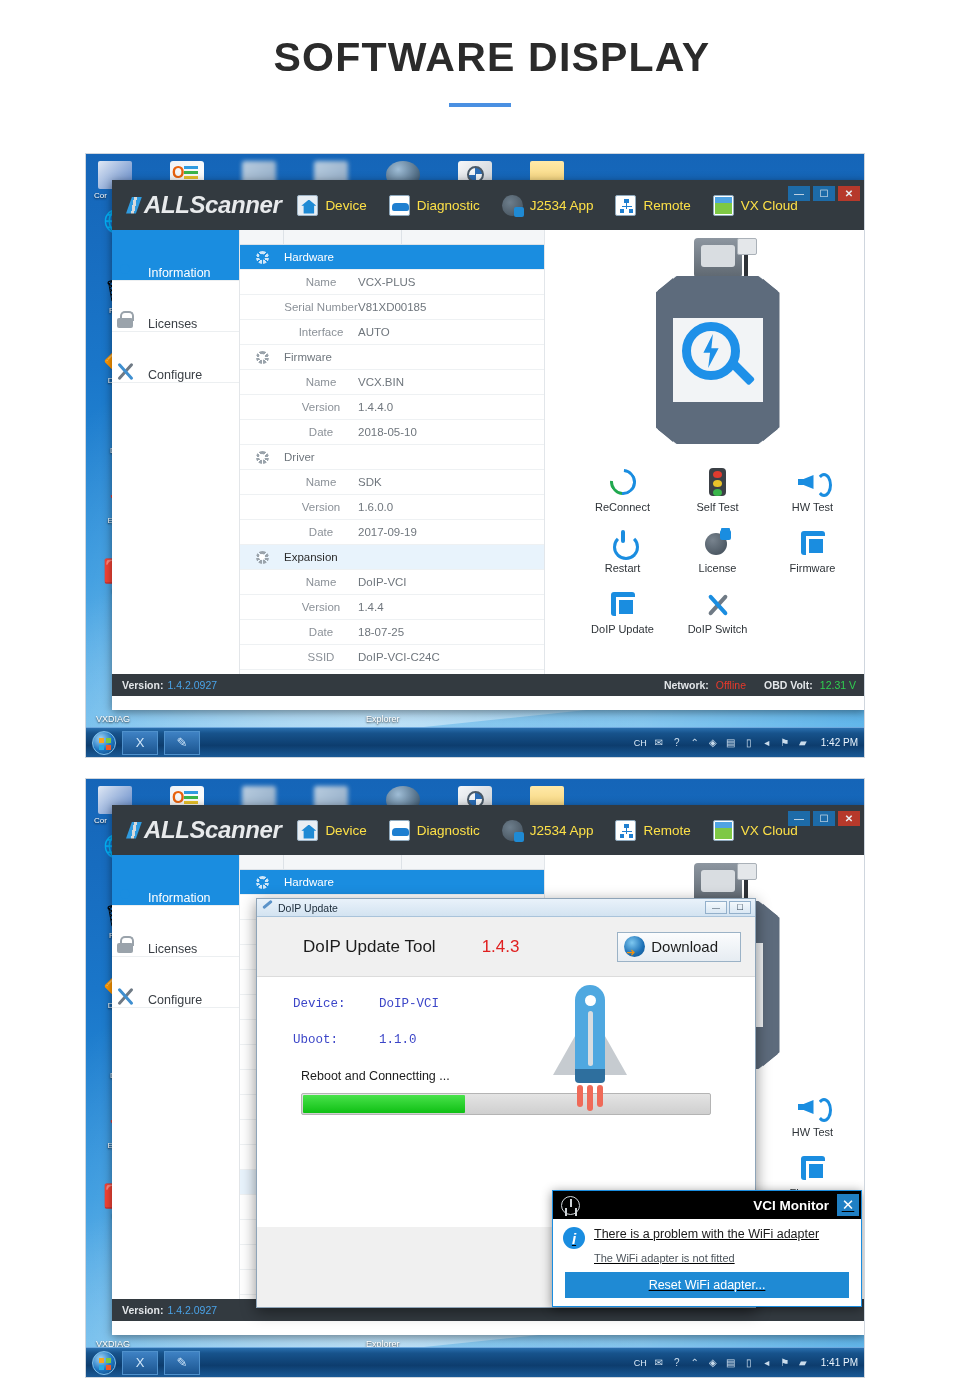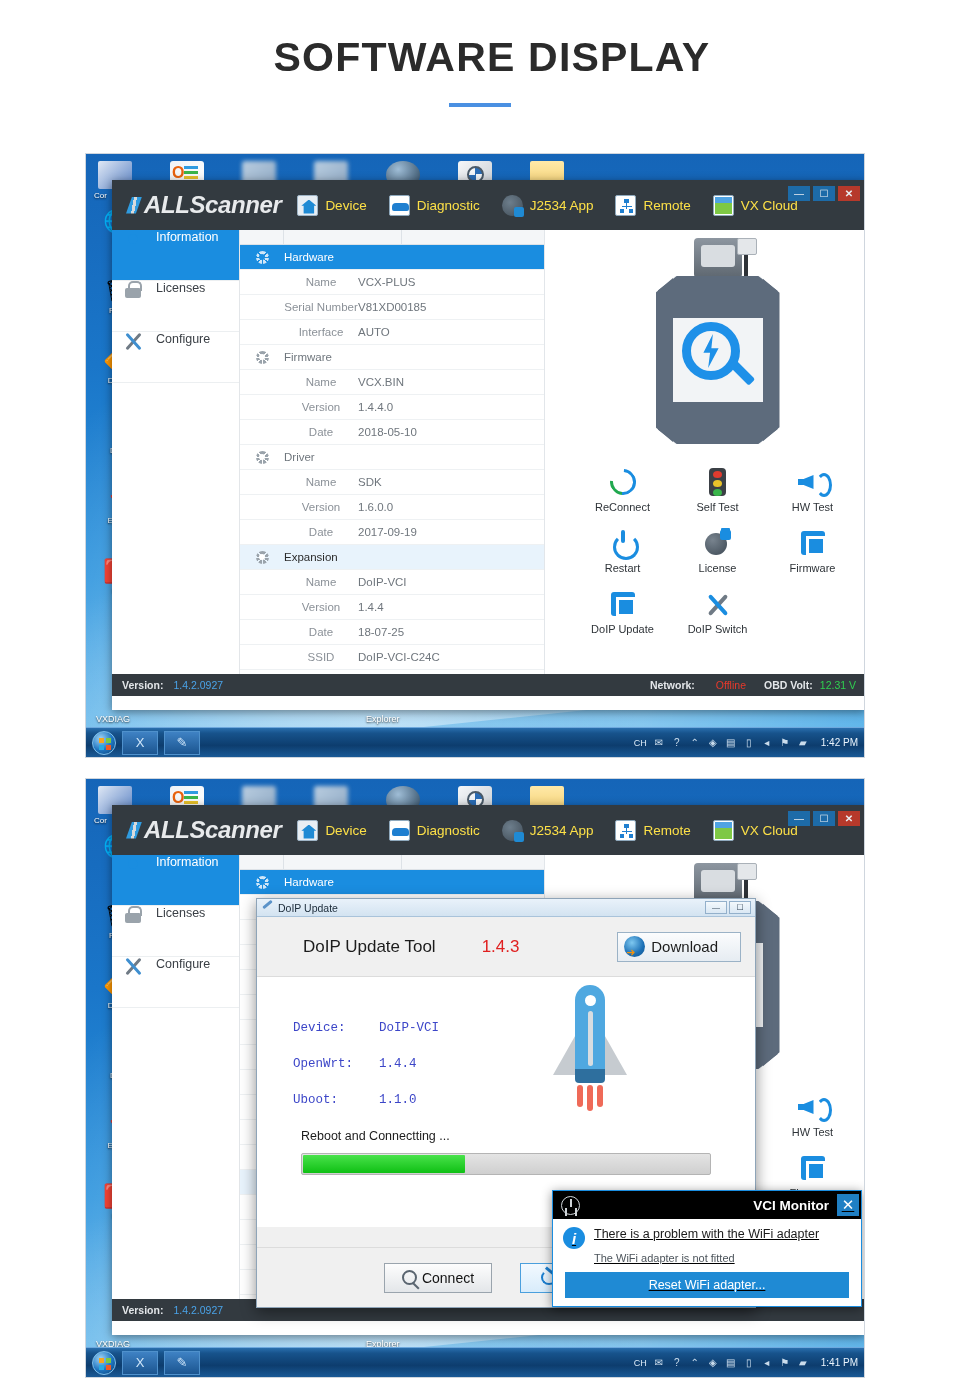--- a/index.html
+++ b/index.html
@@ -110,21 +110,21 @@
 
   .wincontrols { position:absolute; right:6px; top:6px; display:flex; gap:3px; }
   .wc { width:22px; height:15px; display:flex; align-items:center; justify-content:center;
         font-size:10px; color:#e9eef2; background:#1d6ba8; }
   .wc.close { background:#b6392b; font-weight:bold; }
 
   
   .app-body { display:flex; height:444px; }
   .sidebar { width:128px; background:#fff; border-right:1px solid #e3e6e9; }
   .side-item {
-    height:51px; display:flex; align-items:flex-start; gap:12px; padding-left:12px;
+    height:51px; display:flex; align-items:flex-end; gap:12px; padding-left:4px;
     border-bottom:1px solid #eceff1; font-size:12.5px; color:#3b4046; cursor:pointer;
   }
   .side-item.active { background:#1a8de0; color:#fff; }
   .sic { width:20px; height:20px; flex:none; position:relative; }
   .gear-s, .gear-w {
     width:18px; height:18px; border-radius:50%;
     background: conic-gradient(#9aa3ab 0 8%, transparent 8% 12.5%, #9aa3ab 12.5% 20.5%, transparent 20.5% 25%,
       #9aa3ab 25% 33%, transparent 33% 37.5%, #9aa3ab 37.5% 45.5%, transparent 45.5% 50%,
       #9aa3ab 50% 58%, transparent 58% 62.5%, #9aa3ab 62.5% 70.5%, transparent 70.5% 75%,
       #9aa3ab 75% 83%, transparent 83% 87.5%, #9aa3ab 87.5% 95.5%, transparent 95.5% 100%);
@@ -245,24 +245,24 @@
   .ic-wrench::before,.ic-wrench::after{content:""; position:absolute; left:11px; top:0; width:4px;height:26px;border-radius:2px;}
   .ic-wrench::before{background:#6f7a85; transform:rotate(42deg);}
   .ic-wrench::after{background:#1a8de0; transform:rotate(-42deg);}
 
   
   .statusbar {
     height:22px; background:#333a40; display:flex; align-items:center;
     font-size:10.5px; padding:0 10px; color:#e3e6e9;
   }
   .statusbar .lbl { font-weight:bold; }
-  .statusbar .ver { color:#4aa3e8; margin-left:10px; }
+  .statusbar .ver { color:#4aa3e8; margin-left:4px; }
   .statusbar .spacer { flex:1; }
   .statusbar .netlbl { font-weight:bold; }
-  .statusbar .netval { color:#e8392b; margin-left:21px; margin-right:18px; }
+  .statusbar .netval { color:#e8392b; margin-left:7px; margin-right:18px; }
   .statusbar .voltlbl { font-weight:bold; }
   .statusbar .voltval { color:#2fd04f; margin-left:7px; }
 
   
   .below-row { position:absolute; left:0; right:0; top:560px; height:22px; }
   .below-row .vx { position:absolute; left:10px; top:0; font-size:9px; color:#fff; text-shadow:0 1px 2px rgba(0,0,0,.8);}
   .below-row .ex { position:absolute; left:280px; top:0; font-size:9px; color:#fff; text-shadow:0 1px 2px rgba(0,0,0,.8);}
 
   
   .taskbar {
@@ -315,21 +315,21 @@
   .dl-btn {
     margin-left:auto; height:30px; padding:0 22px 0 6px; display:flex; align-items:center; gap:6px;
     border:1px solid #9bb2c6; background:linear-gradient(180deg,#fbfcfd,#e6ecf2); cursor:pointer;
     font-size:15px; color:#1c1c1c;
   }
   .dl-globe { width:21px;height:21px;border-radius:50%;
     background:radial-gradient(circle at 38% 32%,#7ec8f0,#1b6fb5 60%,#15558c);
     position:relative; }
   .dl-globe::after{content:"➜"; position:absolute; left:2px; bottom:-2px; font-size:11px; color:#f0920f;}
 
-  .doip-body { height:250px; background:#fff; position:relative; padding:44px 0 0 36px; }
+  .doip-body { height:250px; background:#fff; position:relative; padding:20px 0 0 36px; }
   .kvline { font-family:"Liberation Mono", monospace; font-size:12.5px; color:#3c46c8; margin-bottom:22px; }
   .kvline .kk { display:inline-block; width:86px; }
 
   .rocket { position:absolute; right:128px; top:8px; width:74px; height:132px; }
   .rk-body { position:absolute; left:22px; top:0; width:30px; height:96px;
     background:#4fa8e0; border-radius:15px 15px 4px 4px; }
   .rk-win { position:absolute; left:32px; top:10px; width:11px; height:11px; border-radius:50%;
     background:#fff; }
   .rk-stripe { position:absolute; left:35px; top:26px; width:5px; height:55px; background:#d8dde1; border-radius:3px; }
   .rk-finl { position:absolute; left:0; top:44px; width:26px; height:46px; background:#c6cbd0;
@@ -1007,42 +1007,29 @@
               <i></i>
               <i></i>
               <i></i>
             </span>
         </div>
 
         <div class="kvline">
           <span class="kk">Device:</span><span>DoIP-VCI</span>
         </div>
         <div class="kvline">
-          <span class="kk">OpenWrt:</span><span>1.4.4</span>
-        </div>
-        <div class="kvline">
           <span class="kk">Uboot:</span><span>1.1.0</span>
         </div>
 
         <div class="progress-label">Reboot and Connectting ...</div>
         <div class="pbar">
           <div class="fill" id="pfill" style="width: 40%;"></div>
         </div>
       </div>
 
-      <div class="doip-foot">
-        <div class="dbtn">
-          <span class="mag-min"></span>
-          <span>Connect</span>
-        </div>
-        <div class="dbtn primary">
-          <span class="sync-min"></span>
-          <span>Update</span>
-        </div>
-      </div>
     </div>
 
     <div class="vci">
       <div class="vci-title">
         <span class="mb-star"></span>
         <span class="vt">VCI Monitor</span>
         <span class="vci-close">✕</span>
       </div>
       <div class="vci-body">
         <div class="vci-row">

